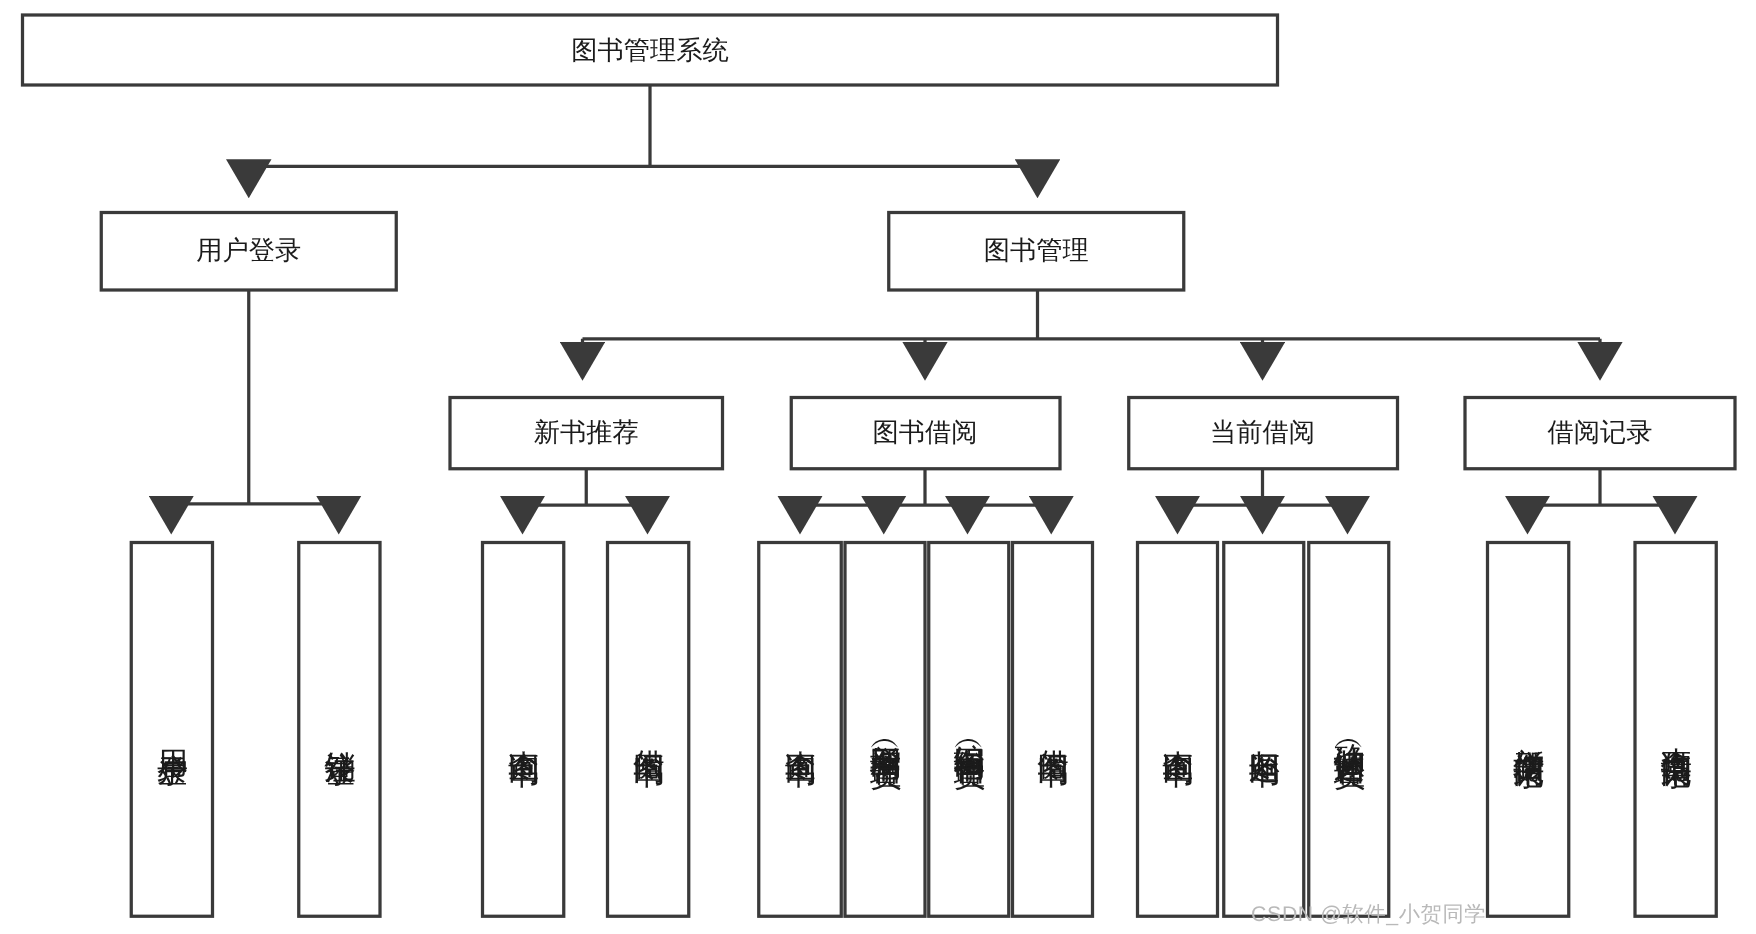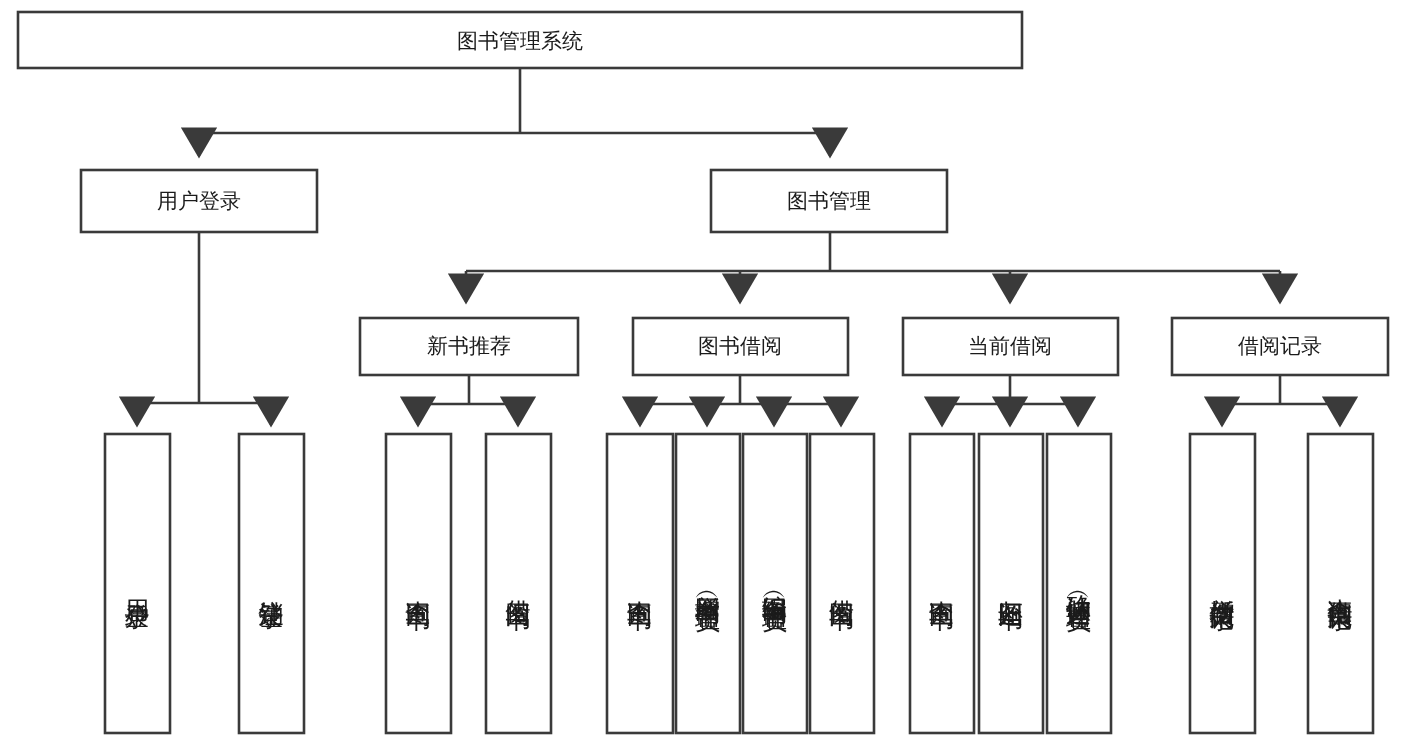--- a/index.html
+++ b/index.html
@@ -193,14 +193,15 @@
   <div class="node-label-v" style="left:743px; top:434px; width:64px; height:299px;">编辑图书（管理员）</div>
   <div class="node-label-v" style="left:810px; top:434px; width:64px; height:299px;">借阅图书</div>
 
   <div class="node-label-v" style="left:910px; top:434px; width:64px; height:299px;">查询图书</div>
   <div class="node-label-v" style="left:979px; top:434px; width:64px; height:299px;">归还图书</div>
   <div class="node-label-v" style="left:1047px; top:434px; width:64px; height:299px;">确认归还（管理员）</div>
 
   <div class="node-label-v" style="left:1190px; top:434px; width:65px; height:299px;">新增借阅记录</div>
   <div class="node-label-v" style="left:1308px; top:434px; width:65px; height:299px;">查询借阅记录</div>
 
+  <div class="watermark">CSDN @软件_小贺同学</div>
 
 </div>
 
 </body></html>

